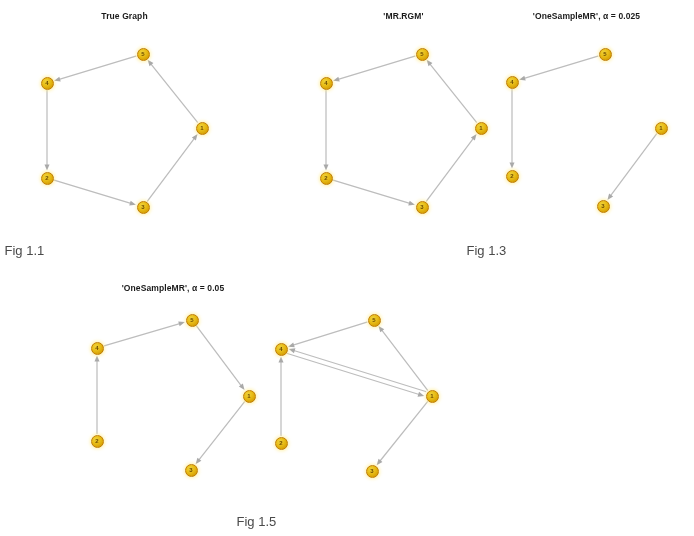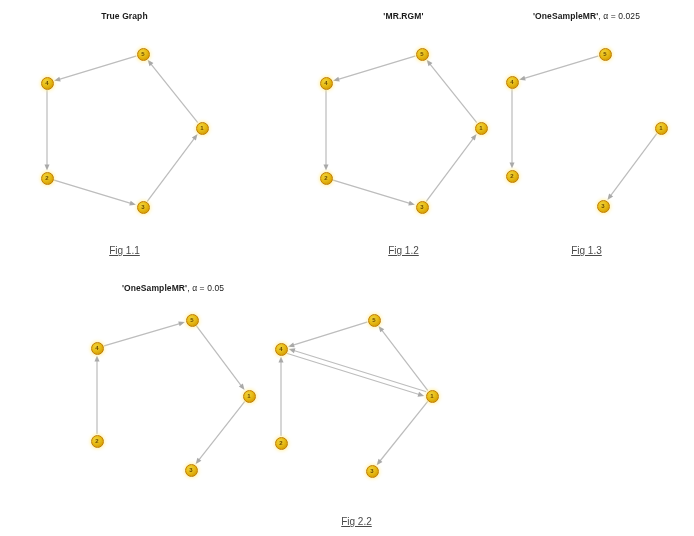--- a/index.html
+++ b/index.html
@@ -39,35 +39,34 @@
     width: 100%;
     text-align: center;
     font-size: 8.5px;
     font-weight: bold;
     color: #1a1a1a;
     letter-spacing: 0.1px;
     line-height: 11px;
     white-space: nowrap;
   }
   .panel-title .alpha-part {
-    font-weight: normal;
+    font-weight: bold;
     font-style: normal;
   }
 
   .panel-caption {
     position: absolute;
     left: 0;
     width: 100%;
-    text-align: center;
-    font-size: 10px;
+    text-align: left;
+    font-size: 13px;
     font-weight: normal;
     color: #4a4a4a;
     line-height: 10px;
     white-space: nowrap;
-    text-decoration: underline;
   }
   .graph-svg {
     position: absolute;
     left: 0;
     top: 0;
     overflow: visible;
   }
 
   .node {
     position: absolute;
@@ -135,21 +134,20 @@
         </div>
         <div class="node" style="left: 47px; top: 178px;">
           <span class="node-label">2</span>
         </div>
         <div class="node" style="left: 143px; top: 207px;">
           <span class="node-label">3</span>
         </div>
       </div>
       <div class="panel" style="left: 0px; top: 0px; width: 694px; height: 536px; pointer-events: none; margin-left: 48px;">
         <div class="panel-title" style="left: 195.5px; top: 11px; width: 320px;"><span>'MR.RGM'</span><span class="alpha-part"></span></div>
-        <div class="panel-caption" style="left: 235.5px; top: 246px; width: 240px;">Fig 1.2</div>
         <svg class="graph-svg" width="694" height="536">
           <g>
             <line x1="366.92" y1="56.14" x2="289.36" y2="79.57" stroke="#bdbdbd" stroke-width="1.25" stroke-linecap="round"></line>
             <polygon points="285.08,80.86 290.30,76.67 291.74,81.46" fill="#a9a9a9"></polygon>
           </g>
           <g>
             <line x1="278.00" y1="90.40" x2="278.00" y2="166.14" stroke="#bdbdbd" stroke-width="1.25" stroke-linecap="round"></line>
             <polygon points="278.00,170.60 275.50,164.40 280.50,164.40" fill="#a9a9a9"></polygon>
           </g>
           <g>
@@ -244,21 +242,21 @@
           <span class="node-label">1</span>
         </div>
         <div class="node" style="left: 49px; top: 441px;">
           <span class="node-label">2</span>
         </div>
         <div class="node" style="left: 143px; top: 470px;">
           <span class="node-label">3</span>
         </div>
       </div>
       <div class="panel" style="left: 0px; top: 0px; width: 694px; height: 536px; pointer-events: none;">
-        <div class="panel-caption" style="left: 236.5px; top: 517px; width: 240px;">Fig 2.2</div>
+        <div class="panel-caption" style="left: 236.5px; top: 517px; width: 240px;">Fig 1.5</div>
         <svg class="graph-svg" width="694" height="536">
           <g>
             <line x1="366.94" y1="322.20" x2="292.33" y2="345.47" stroke="#bdbdbd" stroke-width="1.25" stroke-linecap="round"></line>
             <polygon points="288.06,346.80 293.24,342.56 294.73,347.34" fill="#a9a9a9"></polygon>
           </g>
           <g>
             <line x1="281.00" y1="435.60" x2="281.00" y2="360.86" stroke="#bdbdbd" stroke-width="1.25" stroke-linecap="round"></line>
             <polygon points="281.00,356.40 283.50,362.60 278.50,362.60" fill="#a9a9a9"></polygon>
           </g>
           <g>

